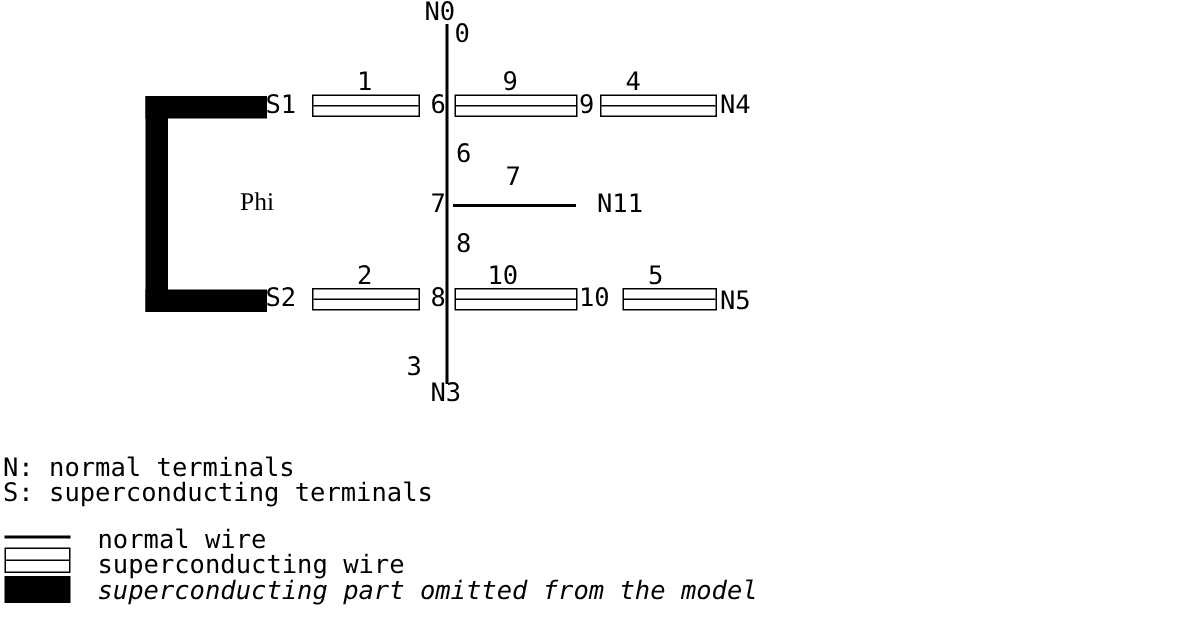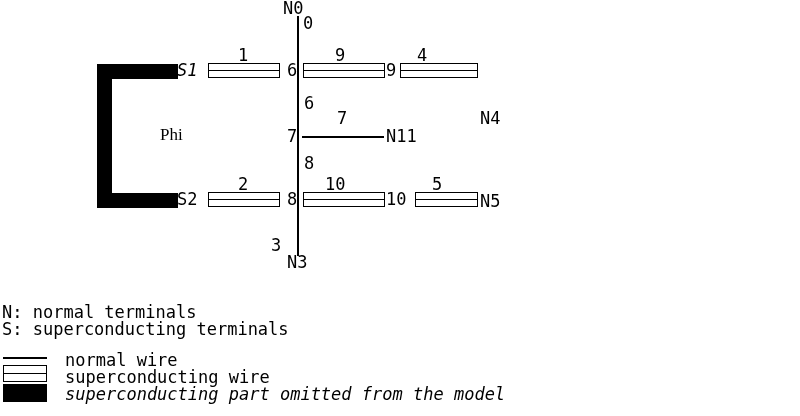--- a/index.html
+++ b/index.html
@@ -83,36 +83,36 @@
 <div id="canvas">
 
   <div class="vline" style="left:297px;top:16px;height:240px;"></div>
 
   <span class="t" style="left:283px;top:0px;">N0</span>
   <span class="t" style="left:303px;top:15px;">0</span>
 
   <div class="cshape"></div>
   <span class="t" style="left:160px;top:126px;font-family:Liberation Serif, serif;">Phi</span>
 
-  <span class="t" style="left:177px;top:62px;font-style:italic;">S1</span>
+  <span class="t" style="left:177px;top:62px;">S1</span>
   <span class="t" style="left:238px;top:47px;">1</span>
   <div class="wire" style="left:208px;top:63px;width:72px;"></div>
   <span class="t" style="left:287px;top:62px;">6</span>
   <span class="t" style="left:335px;top:47px;">9</span>
   <div class="wire" style="left:303px;top:63px;width:82px;"></div>
   <span class="t" style="left:386px;top:62px;">9</span>
   <span class="t" style="left:417px;top:47px;">4</span>
   <div class="wire" style="left:400px;top:63px;width:78px;"></div>
-  <span class="t" style="left:480px;top:62px;margin-top:48px;">N4</span>
+  <span class="t" style="left:480px;top:62px;">N4</span>
 
   <span class="t" style="left:304px;top:95px;">6</span>
   <span class="t" style="left:287px;top:128px;">7</span>
   <span class="t" style="left:337px;top:110px;">7</span>
   <div class="hline" style="left:302px;top:136px;width:82px;"></div>
-  <span class="t" style="left:386px;top:128px;">N11</span>
+  <span class="t" style="left:398px;top:128px;">N11</span>
   <span class="t" style="left:304px;top:155px;">8</span>
 
   <span class="t" style="left:177px;top:191px;">S2</span>
   <span class="t" style="left:238px;top:176px;">2</span>
   <div class="wire" style="left:208px;top:192px;width:72px;"></div>
   <span class="t" style="left:287px;top:191px;">8</span>
   <span class="t" style="left:325px;top:176px;">10</span>
   <div class="wire" style="left:303px;top:192px;width:82px;"></div>
   <span class="t" style="left:386px;top:191px;">10</span>
   <span class="t" style="left:432px;top:176px;">5</span>

